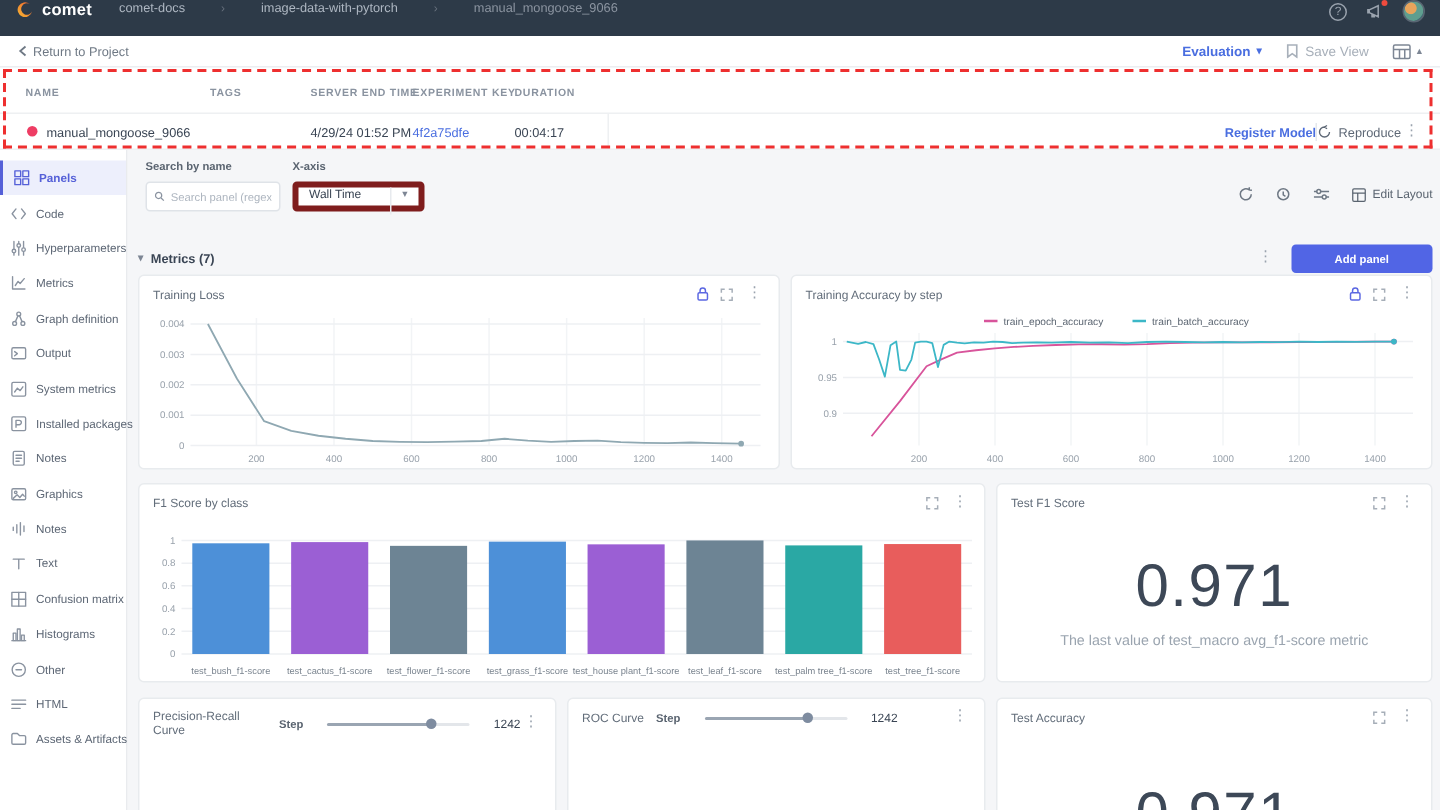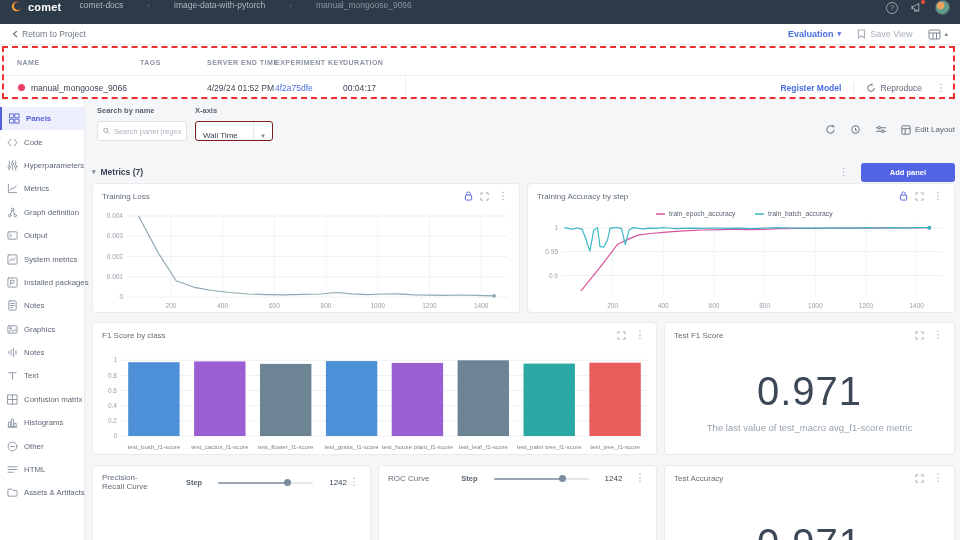--- a/index.html
+++ b/index.html
@@ -35,21 +35,21 @@
   .table-header-row{position:absolute;top:0;left:0;right:0;height:31px;border-bottom:1px solid #eef0f2}
   .th{position:absolute;top:14px;font-size:7px;color:#8a93a0;letter-spacing:.5px;font-weight:bold;cursor:pointer}
   .table-row{position:absolute;top:31px;left:0;right:0;height:24px;border-bottom:1px solid #eef0f2;background:#fff}
   .exp-dot{position:absolute;left:18px;top:8px;width:7px;height:7px;border-radius:50%}
   .cell{position:absolute;top:7px;font-size:8.5px;color:#3a4554}
   .cell.name{left:31px}
   .cell.time{left:207px}
   .cell.key{left:275px;color:#4a6ee0;cursor:pointer}
   .cell.dur{left:343px}
   .row-divider{position:absolute;left:405px;top:0;bottom:0;width:1px;background:#eef0f2}
-  .row-actions{position:absolute;right:12px;top:0;height:24px;display:flex;align-items:center;gap:12px}
+  .row-actions{position:absolute;right:12px;top:0;height:24px;display:flex;align-items:center;}
   .register-link{font-size:8.5px;color:#4a6ee0;font-weight:bold;cursor:pointer}
   .action-divider{width:1px;height:12px;background:#e4e7eb}
   .reproduce-btn{display:flex;align-items:center;gap:4px;font-size:8.5px;color:#5d6775;cursor:pointer}
   .kebab{color:#9aa3ae;font-size:10px;line-height:1;cursor:pointer;padding:0 2px}
 
   
   .annotation-box{position:absolute;left:2px;top:46px;width:953px;height:53px;border:2px dashed #ee2f2f;z-index:20;pointer-events:none}
 
   
   .sidebar{position:absolute;top:100px;left:0;bottom:0;width:85px;background:#fff;border-right:1px solid #e9ebee;padding-top:7px;z-index:2}
@@ -61,21 +61,21 @@
 
   
   .main{position:absolute;top:100px;left:85px;right:0;bottom:0;background:#f5f6f8;overflow:hidden}
 
   .toolbar{position:absolute;top:6px;left:7px;right:5px;height:46px}
   .tb-group{position:absolute;top:0}
   .tb-label{font-size:7.5px;color:#5a6470;font-weight:bold;margin-bottom:6px}
   .search-box{width:90px;height:20px;border:1px solid #dfe3e8;border-radius:3px;background:#fff;display:flex;align-items:center;padding:0 5px;gap:4px}
   .search-box input{border:none;outline:none;width:100%;font-size:7.5px;color:#3a4554;font-family:"Liberation Sans",sans-serif}
   .search-box input::placeholder{color:#adb5bf}
-  .dropdown{width:78px;height:20px;border:1px solid #7f1d1d;border-radius:3px;background:#fff;display:flex;align-items:flex-end;cursor:pointer}
+  .dropdown{width:88px;height:20px;border:4px solid #7f1d1d;border-radius:3px;background:#fff;display:flex;align-items:flex-start;cursor:pointer}
   .dd-value{flex:1;font-size:8px;color:#3a4554;padding-left:7px}
   .dd-sep{width:1px;height:18px;background:#e7eaee}
   .dd-chev{width:18px;text-align:center;font-size:7px;color:#7d8694}
   .slider-row{display:flex;align-items:center;gap:18px;height:20px}
   .slider{position:relative;width:58px;height:10px}
   .slider .track{position:absolute;top:4.5px;left:0;right:0;height:2px;background:#dfe3e8;border-radius:1px}
   .slider .knob{position:absolute;top:1px;width:8px;height:8px;border-radius:50%;background:#5165e5}
   .smooth-value{font-size:8px;color:#3a4554}
   .tb-right{position:absolute;right:0;top:18px;display:flex;align-items:center;gap:14px;color:#6e7884}
   .tb-icon{cursor:pointer;display:flex}
@@ -98,21 +98,21 @@
   .p-third{width:279px}
   .panel-head{display:flex;align-items:center;padding:7px 9px 4px 9px}
   .panel-title{font-size:8px;color:#626d7a}
   .ph-icons{margin-left:auto;display:flex;align-items:center;gap:7px}
   .chart{position:absolute;left:0;right:0;bottom:0}
   .chart.tall{top:22px}
   .chart.bars{top:24px}
   .big-wrap{position:absolute;left:0;right:0;top:24px;bottom:0;display:flex;flex-direction:column;align-items:center;justify-content:center;gap:8px}
   .big-value{font-size:40px;font-weight:300;color:#3d4857;letter-spacing:1px}
   .big-caption{font-size:9.5px;color:#9aa4af}
-  .step-group{display:flex;align-items:center;gap:16px;margin-left:32px}
+  .step-group{display:flex;align-items:center;gap:16px;margin-left:8px}
   .step-label{font-size:7.5px;color:#5a6470;font-weight:bold}
   .step-slider{position:relative;width:95px;height:10px}
   .step-slider .track{position:absolute;top:4.5px;left:0;right:0;height:2px;background:#e3e6ea;border-radius:1px}
   .step-slider .fill{position:absolute;top:4.5px;left:0;height:2px;background:#9aa5b2;border-radius:1px}
   .step-slider .knob{position:absolute;top:1.5px;width:7px;height:7px;border-radius:50%;background:#7e8ca0}
   .step-value{font-size:8px;color:#3a4554}
 </style>
 </head>
 <body>
 

